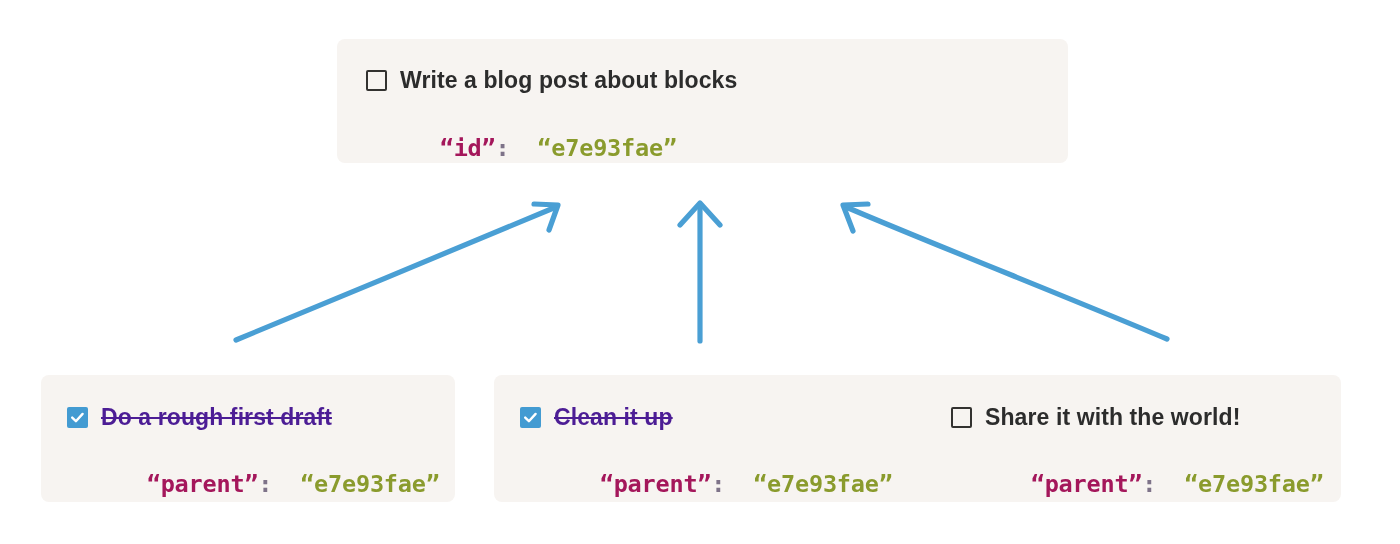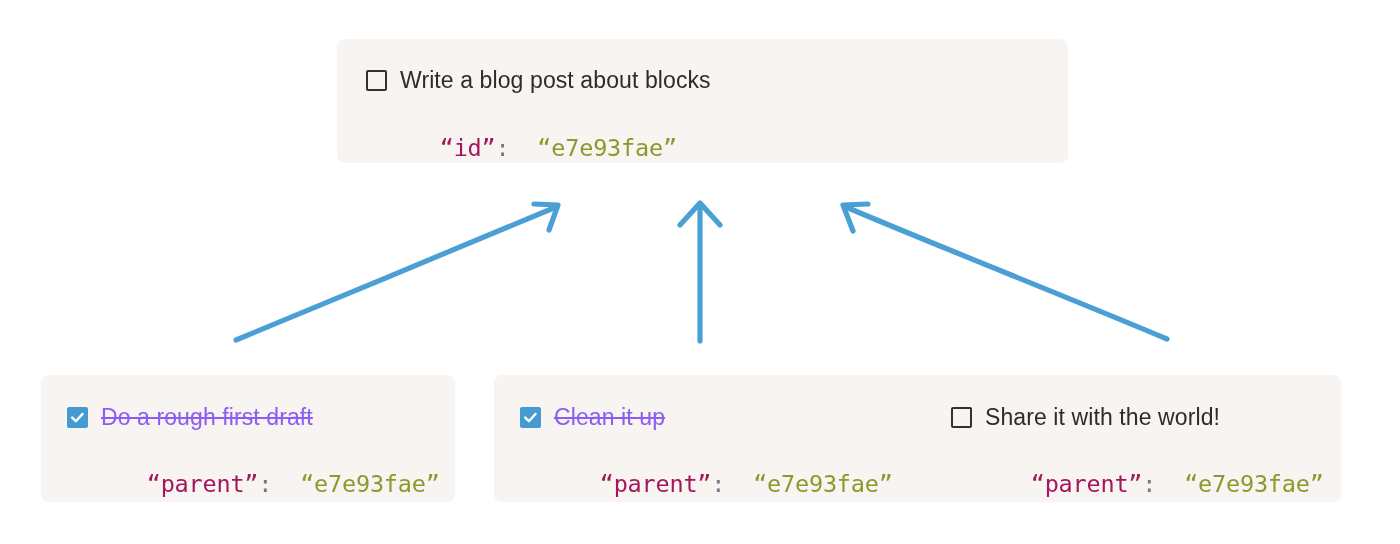--- a/index.html
+++ b/index.html
@@ -18,20 +18,21 @@
     height: 544px;
     background: #ffffff;
   }
 
   
   .card {
     position: absolute;
     background: #F7F4F1;
     border-radius: 8px;
     padding: 16px;
+    font-weight: bold;
   }
 
   #card-parent {
     left: 337px;
     top: 39px;
     width: 731px;
     height: 124px;
   }
 
   #card-child-0 {
@@ -91,21 +92,21 @@
   .todo-label {
     font-family: "Liberation Sans", sans-serif;
     font-size: 23px;
     line-height: 24px;
     color: #2C2C2C;
     white-space: nowrap;
     letter-spacing: 0.1px;
   }
 
   .todo-label.done {
-    color: #8b5cf6;
+    color: #4c1d95;
     text-decoration: line-through;
     text-decoration-thickness: 1.6px;
   }
 
   
   .code-row {
     position: absolute;
     font-family: "DejaVu Sans Mono", "Liberation Mono", monospace;
     font-size: 23.5px;
     line-height: 26px;

